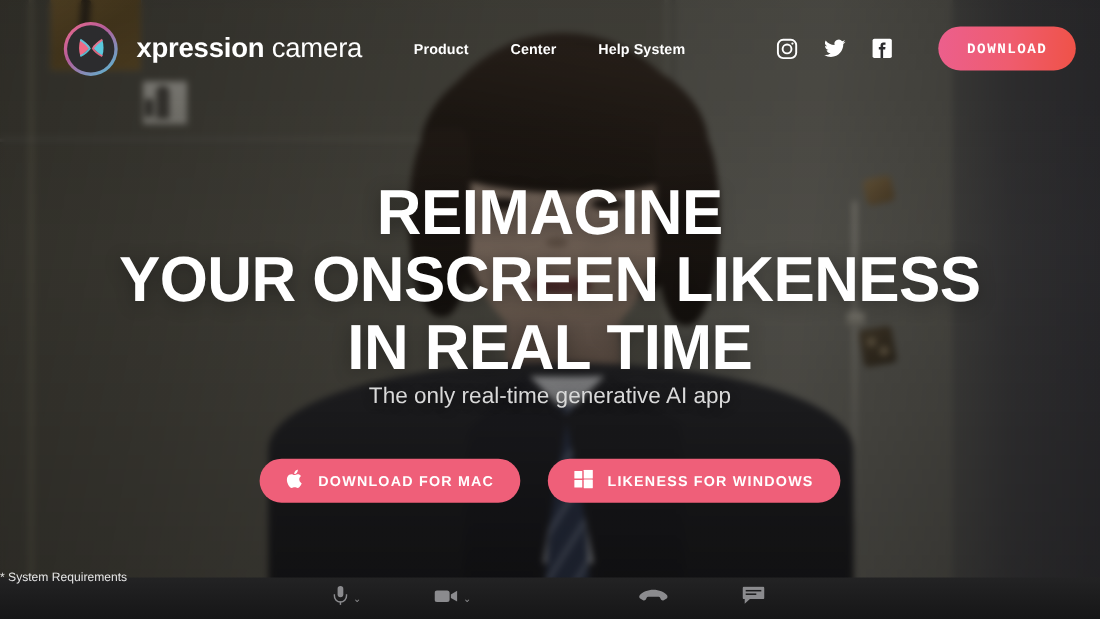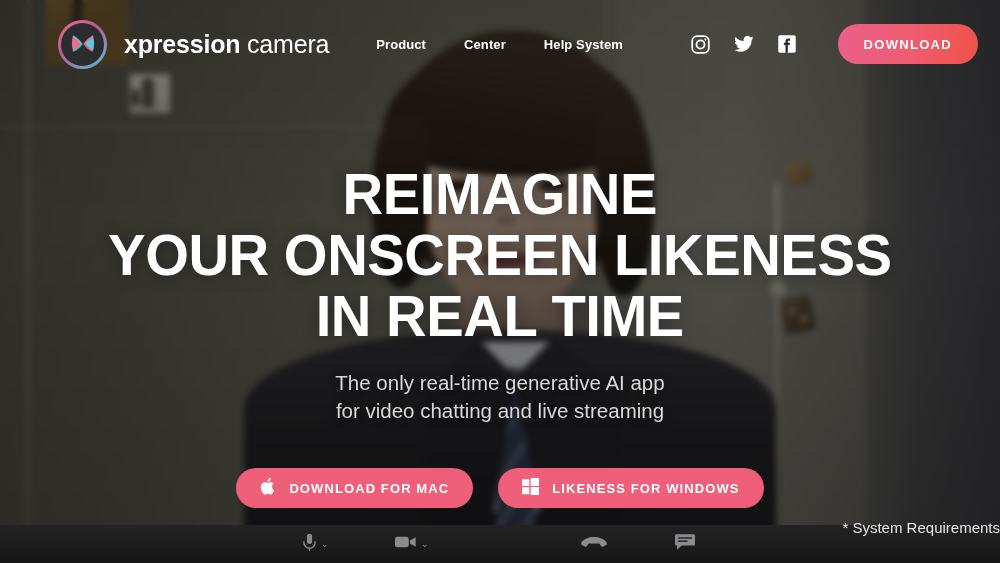--- a/index.html
+++ b/index.html
@@ -216,38 +216,38 @@
   .header-right {
     margin-left:auto; margin-right:22px; display:flex; align-items:center; gap:22px;
   }
   .social { display:flex; align-items:center; gap:22px; }
   .social .ic { display:flex; align-items:center; justify-content:center; cursor:pointer; }
   .btn-download {
     margin-left:19px;
     height:40px; padding:12px 26px; border:none; border-radius:20px;
     background:linear-gradient(95deg,#ec5f8d 0%, #ef5c6f 52%, #ef5247 100%);
     color:#fff; font-size:13px; font-weight:700; letter-spacing:1.3px;
-    cursor:pointer; display:flex; align-items:center;
+    cursor:pointer; display:flex; align-items:center;font-family:Liberation Mono, monospace;
   }
 
   
   #hero-copy {
     position:absolute; left:0; top:0; width:1000px; height:563px;
     display:flex; flex-direction:column; align-items:center;
     z-index:20; pointer-events:none;
   }
   .headline {
     margin-top:163px; text-align:center; color:#fff;
     font-size:58px; line-height:61px; font-weight:700;
     letter-spacing:-.5px; transform:scaleX(.97); transform-origin:center;
     text-shadow:0 2px 16px rgba(0,0,0,.35);
   }
   .headline div { white-space:nowrap; }
   .subhead {
-    margin-top:23px; text-align:center; color:#d9d9d9;
+    text-align:left; color:#d9d9d9;
     font-size:20.5px; line-height:28px; font-weight:300;
     text-shadow:0 2px 10px rgba(0,0,0,.4);
   }
   .cta-row {
     margin-top:43px; display:flex; gap:25px; pointer-events:auto;
   }
   .btn-cta {
     height:40px; padding:0 24px; border:none; border-radius:20px;
     background:#ef5f79; color:#fff; cursor:pointer;
     display:flex; align-items:center; gap:13px;
@@ -259,22 +259,22 @@
     position:absolute; left:0; bottom:0; width:1000px; height:38px;
     background:linear-gradient(180deg,#232324 0%, #1b1b1c 60%, #161617 100%);
     z-index:25; display:flex; align-items:center;
   }
   .call-ctrl {
     position:absolute; display:flex; align-items:center; gap:5px;
     color:#8b8b8e; cursor:pointer;
   }
   .chev { font-size:9px; color:#8b8b8e; }
   .sysreq {
-    position:absolute; left:11px; right:0; top:-6px;
-    text-align:right; color:#e6e6e6; font-size:15px; font-weight:400;
+    position:absolute; left:0; right:0; top:-6px;
+    text-align:left; color:#e6e6e6; font-size:11px; font-weight:400;
     z-index:26; pointer-events:auto; cursor:pointer;
   }
 </style>
 </head>
 <body>
 
 <div id="hero">
   <div class="bg-wall"></div>
   <div class="bg-door"></div>
   <div class="bg-door-edge"></div>
@@ -362,21 +362,20 @@
 </div>
 
 <div id="hero-copy">
   <div class="headline">
     <div>REIMAGINE</div>
     <div>YOUR ONSCREEN LIKENESS</div>
     <div>IN REAL TIME</div>
   </div>
   <div class="subhead">
     <div>The only real-time generative AI app</div>
-    <div>for video chatting and live streaming</div>
   </div>
   <div class="cta-row">
     <button class="btn-cta">
       <span>
         <svg width="16" height="19" viewBox="0 0 18 22" fill="#ffffff">
           <path d="M13.6 11.5c0-2.4 1.9-3.5 2-3.6-1.1-1.6-2.8-1.8-3.4-1.9-1.5-.15-2.9.85-3.6.85s-1.9-.83-3.1-.81C3.8 6.06 2.3 6.95 1.5 8.4c-1.7 2.9-.45 7.2 1.2 9.55.8 1.15 1.8 2.45 3.05 2.4 1.2-.05 1.67-.78 3.13-.78 1.45 0 1.87.78 3.14.76 1.3-.03 2.12-1.18 2.92-2.33.92-1.34 1.3-2.63 1.32-2.7-.03-.02-2.53-.98-2.56-3.8zM11.2 4.3c.65-.8 1.1-1.9.98-3-.94.04-2.08.63-2.76 1.42-.6.7-1.13 1.82-.99 2.9 1.05.08 2.12-.53 2.77-1.32z"></path>
         </svg>
       </span>
       <span>DOWNLOAD FOR MAC</span>
     </button>

